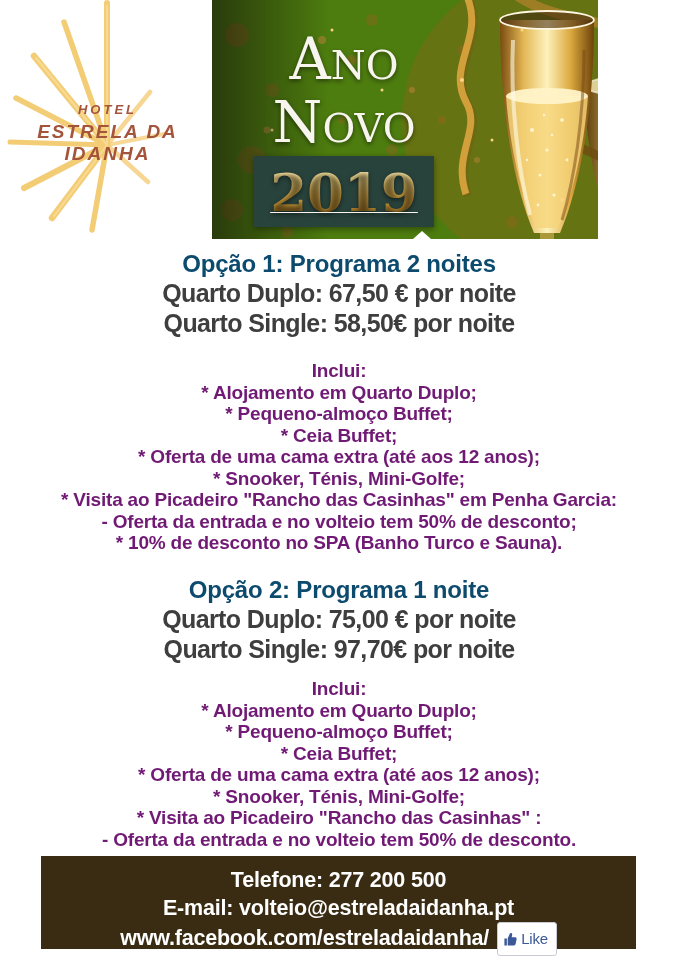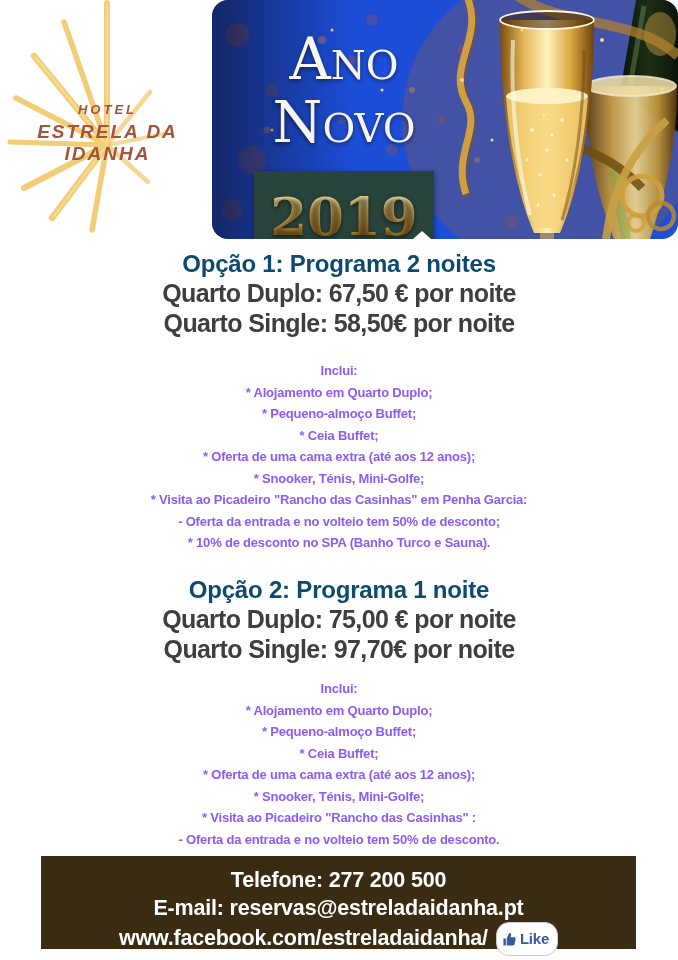--- a/index.html
+++ b/index.html
@@ -8,54 +8,54 @@
 
   
   .logo{position:absolute;left:0;top:0;width:215px;height:238px;}
   .logo svg{position:absolute;left:0;top:0;}
   .logo-text{position:absolute;left:0;top:102px;width:100%;text-align:center;
              color:#a3543b;font-weight:bold;font-style:italic;}
   .logo-line1{font-size:13px;letter-spacing:3px;}
   .logo-line2{font-size:19px;letter-spacing:2px;margin-top:4px;}
 
   
-  .banner{position:absolute;left:212px;top:0;width:466px;height:239px;background:#1d4ed8;overflow:hidden;border-radius:16px;}
+  .banner{position:absolute;left:212px;top:0;width:386px;height:239px;background:#4d7c0f;overflow:hidden;}
   .banner svg.art{position:absolute;left:0;top:0;}
   .banner-shade{position:absolute;inset:0;
      background:linear-gradient(90deg,rgba(12,6,9,.55),rgba(12,6,9,0) 30%);}
   .banner-title{position:absolute;left:14px;top:28px;width:236px;text-align:center;
      font-family:"DejaVu Serif",serif;color:#f8f5ef;font-variant:small-caps;
      text-shadow:0 2px 4px rgba(0,0,0,.5);}
   .title-line{font-size:57px;line-height:63px;}
-  .year-box{display:inline-block;margin-top:17px;background:#28423c;padding:16px 16px 6px 16px;
-     box-shadow:0 2px 6px rgba(0,0,0,.4);}
+  .year-box{display:inline-block;margin-top:2px;background:#28423c;padding:7px 16px 6px 16px;
+     box-shadow:0 2px 6px rgba(0,0,0,.4);text-decoration:underline;}
   .year{font-family:"DejaVu Serif",serif;font-weight:bold;font-size:53px;line-height:58px;
      background:linear-gradient(180deg,#fdf4c4 6%,#f2d077 34%,#dcab45 56%,#8f6317 96%);
      -webkit-background-clip:text;background-clip:text;color:transparent;}
   .notch{position:absolute;left:201px;bottom:0;width:0;height:0;
      border-left:9px solid transparent;border-right:9px solid transparent;border-bottom:8px solid #fff;}
 
   
   .option{position:absolute;left:0;width:100%;text-align:center;}
   .option1{top:250px;}
   .option2{top:576px;}
   .opt-heading{margin:0;font-size:24px;line-height:28px;font-weight:bold;color:#0c4a6e;letter-spacing:-.2px;}
   .price{font-size:25px;line-height:30px;font-weight:bold;color:#3e3e3e;letter-spacing:-.6px;}
   .includes{text-align:center;}
   .option1 .includes{margin-top:22px;}
   .option2 .includes{margin-top:14px;}
-  .inclui,.item{font-size:13px;line-height:21.5px;font-weight:bold;color:#8b5cf6;letter-spacing:-.2px;}
+  .inclui,.item{font-size:19px;line-height:21.5px;font-weight:bold;color:#701a75;letter-spacing:-.2px;}
 
   
   .footer{position:absolute;left:41px;top:856px;width:595px;height:93px;background:#3a2c12;
      box-sizing:border-box;padding-top:10px;text-align:center;color:#ffffff;font-weight:bold;}
   .footer-line{font-size:21.5px;line-height:28px;letter-spacing:-.2px;}
   .like-btn{display:inline-flex;align-items:center;gap:3px;background:#ffffff;
-     border:1px solid #c9ccd3;border-radius:13px;padding:2px 8px 2px 5px;margin-left:8px;
-     vertical-align:middle;color:#3b5998;font-size:15px;font-weight:bold;cursor:pointer;}
+     border:1px solid #c9ccd3;border-radius:3px;padding:2px 8px 2px 5px;margin-left:8px;
+     vertical-align:middle;color:#3b5998;font-size:15px;font-weight:normal;cursor:pointer;}
   .like-btn svg{display:block;}
 </style>
 </head>
 <body>
 
 <div class="page">
 
   <div class="logo">
     <svg width="215" height="238" viewBox="0 0 215 238">
       <g stroke="#f2c45f" stroke-width="6" stroke-linecap="round" opacity="0.85">
@@ -224,21 +224,21 @@
       <div class="item">* Ceia Buffet;</div>
       <div class="item">* Oferta de uma cama extra (até aos 12 anos);</div>
       <div class="item">* Snooker, Ténis, Mini-Golfe;</div>
       <div class="item">* Visita ao Picadeiro "Rancho das Casinhas" :</div>
       <div class="item">- Oferta da entrada e no volteio tem 50% de desconto.</div>
     </div>
   </section>
 
   <footer class="footer">
     <div class="footer-line">Telefone: 277 200 500</div>
-    <div class="footer-line">E-mail: reservas@estreladaidanha.pt</div>
+    <div class="footer-line">E-mail: volteio@estreladaidanha.pt</div>
     <div class="footer-line">
       <span>www.facebook.com/estreladaidanha/</span><span class="like-btn">
           <svg width="15" height="15" viewBox="0 0 16 16">
             <path fill="#3b5998" d="M1.5 7h2.6v7.5H1.5zM5 14.5V7l2.2-5.2c.2-.5.7-.8 1.2-.8.9 0 1.6.8 1.4 1.7L9.3 5.7h3.6c1 0 1.8.9 1.6 1.9l-1 4.9c-.2 1.2-1.2 2-2.4 2z"></path>
           </svg>
           <span>Like</span>
         </span>
     </div>
   </footer>
 

